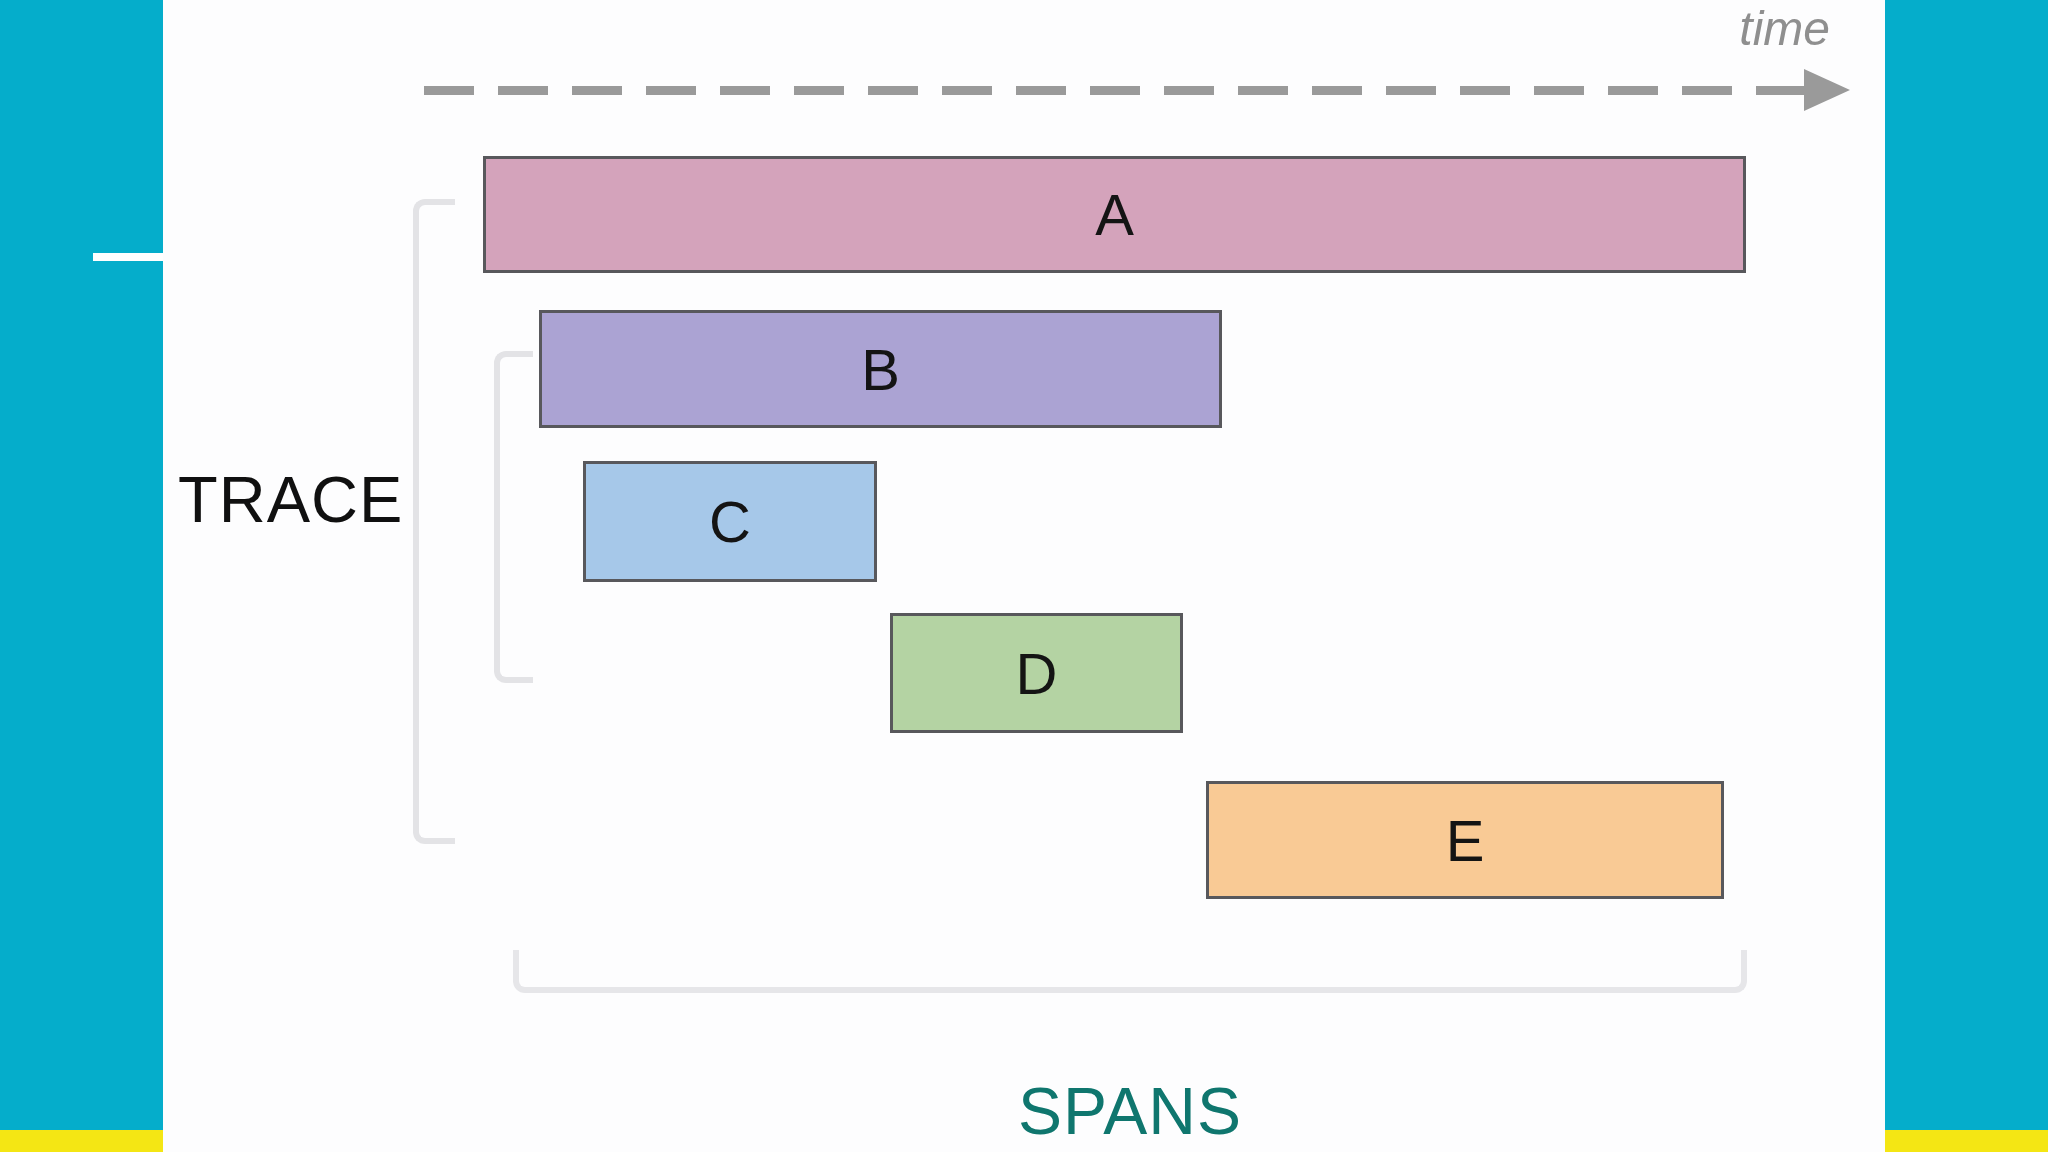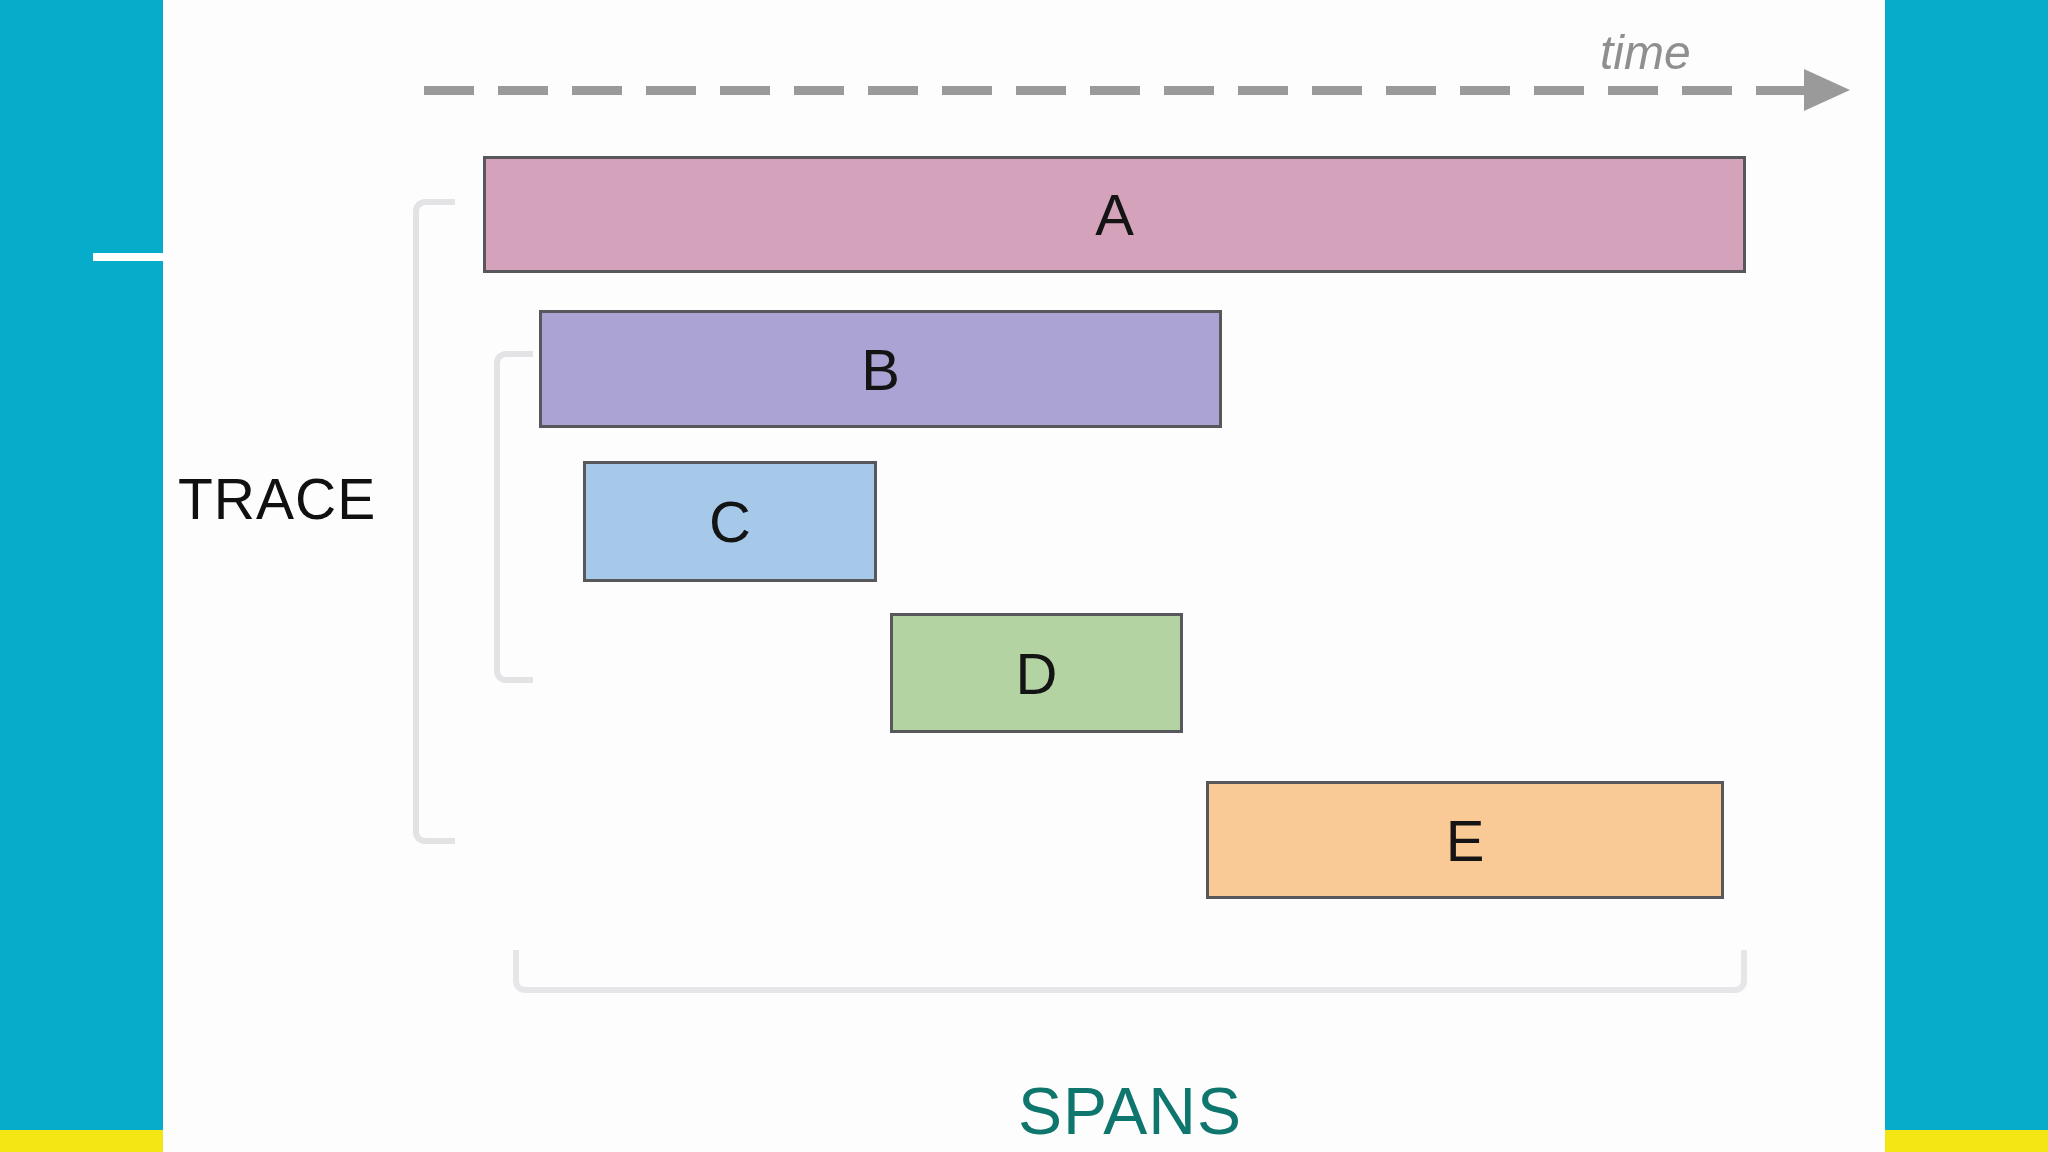--- a/index.html
+++ b/index.html
@@ -13,23 +13,22 @@
   .accent-col{position:absolute;top:0;width:163px;height:1130px;}
   .accent-col.left{left:0;}
   .accent-col.right{left:1885px;}
   .accent-strip{position:absolute;top:1130px;width:163px;height:22px;}
   .accent-strip.left{left:0;}
   .accent-strip.right{left:1885px;}
   .accent-dash{position:absolute;left:93px;top:253px;width:70px;height:8px;background:#FFFFFF;}
 
   .time-label{
     position:absolute;left:1600px;top:2px;width:230px;
-    text-align:left;font-style:italic;font-size:48px;line-height:54px;
+    text-align:right;font-style:italic;font-size:48px;line-height:54px;
     color:#8F8F8F;
-    margin-top:24px;
   }
   .time-arrow-line{
     position:absolute;left:424px;top:86px;width:1382px;height:9px;
     background:repeating-linear-gradient(90deg,#9A9A9A 0 50px,transparent 50px 74px);
   }
   .time-arrow-head{
     position:absolute;left:1804px;top:69px;width:0;height:0;
     border-top:21px solid transparent;border-bottom:21px solid transparent;
     border-left:46px solid #9A9A9A;
   }
@@ -51,21 +50,21 @@
     border-radius:12px 0 0 12px;box-sizing:border-box;
   }
   .bracket-spans{
     position:absolute;left:513px;top:950px;width:1234px;height:43px;
     border-left:6px solid #E6E6E9;border-right:6px solid #E6E6E9;border-bottom:6px solid #E6E6E9;
     border-radius:0 0 12px 12px;box-sizing:border-box;
   }
 
   .trace-label{
     position:absolute;left:178px;top:467px;width:210px;
-    font-size:57px;line-height:65px;color:#101010;letter-spacing:1px;
+    font-size:65px;line-height:65px;color:#101010;letter-spacing:1px;
   }
   .spans-label{
     position:absolute;left:930px;top:1078px;width:400px;text-align:center;
     font-size:66px;line-height:66px;color:#0f766e;letter-spacing:1px;
   }
 </style>
 </head>
 <body>
 
 <div class="slide">

